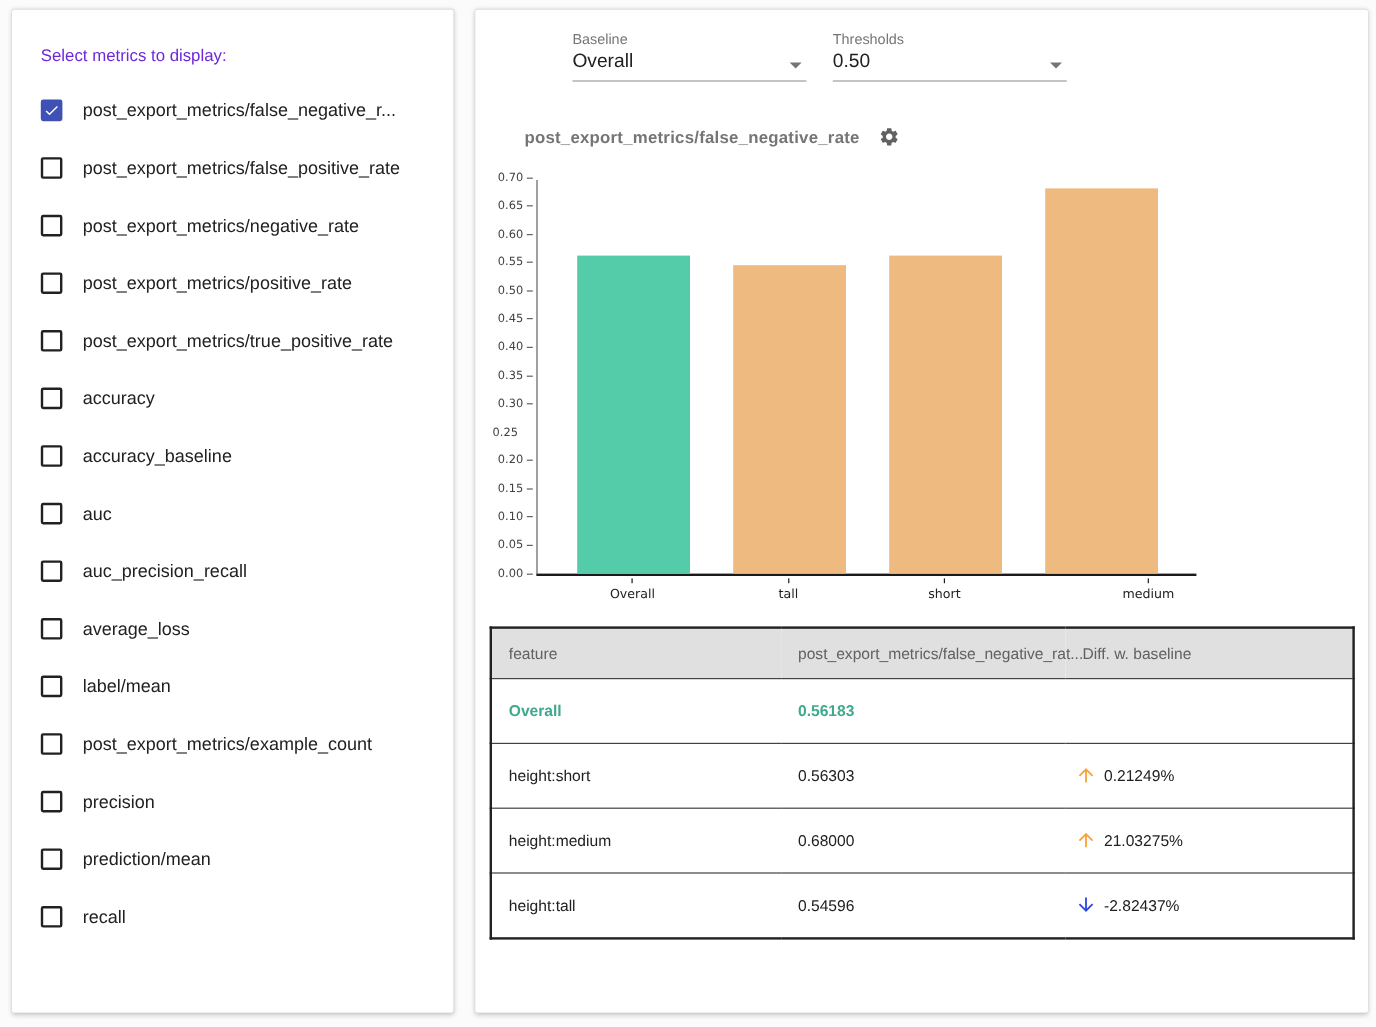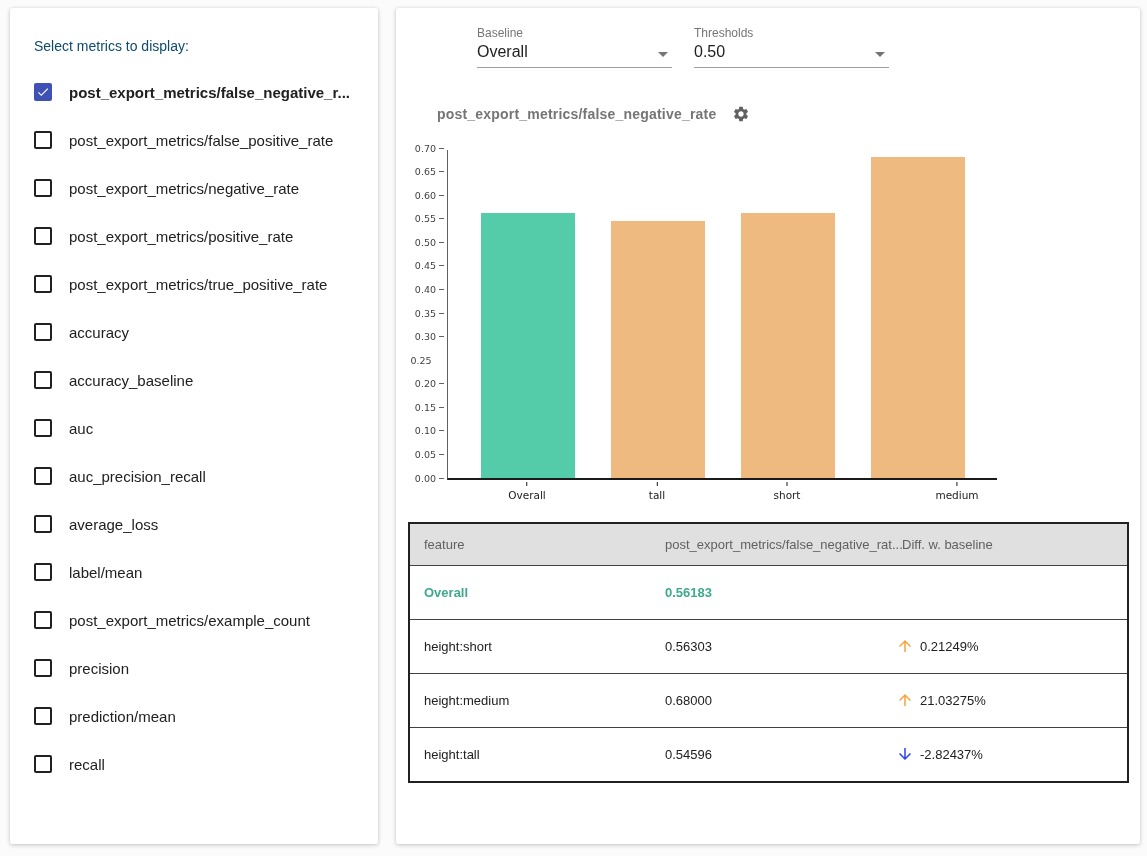--- a/index.html
+++ b/index.html
@@ -4,30 +4,30 @@
 <style>
   * { margin:0; padding:0; box-sizing:border-box; }
   html,body { width:1147px; height:856px; background:#fbfbfb; font-family:"Liberation Sans", sans-serif; overflow:hidden; }
   .page { position:relative; width:1147px; height:856px; }
   .card { position:absolute; top:8px; background:#fff; border-radius:2px;
           box-shadow:0 1px 4px rgba(0,0,0,.22), 0 0 1px rgba(0,0,0,.12); }
   .card-left  { left:10px;  width:368px; height:836px; }
   .card-right { left:396px; width:744px; height:836px; }
 
   
-  .selector-title { margin:30px 0 0 24px; font-size:14px; color:#0c4a6e; }
+  .selector-title { margin:30px 0 0 24px; font-size:14px; color:#6d28d9; }
   .metric-list { margin-top:14px; }
   .metric-item { display:flex; align-items:center; height:48px; padding-left:24px; cursor:pointer; }
   .cb { width:18px; height:18px; border:2px solid #212121; border-radius:2px; flex:0 0 18px;
         display:flex; align-items:center; justify-content:center; background:#fff; }
   .check { width:16px; height:16px; fill:#fff; display:none; }
   .metric-item.checked .cb { background:var(--indigo); border-color:var(--indigo); }
   .metric-item.checked .check { display:block; }
   .metric-label { margin-left:17px; font-size:15px; color:#212121; }
-  .metric-item.checked .metric-label { font-weight:bold; }
+  .metric-item.checked .metric-label { font-weight:normal; }
 
   
   .controls { display:flex; padding:18px 0 0 35px;margin-left:46px; }
   .select-field { position:relative; width:195px; margin-right:22px; cursor:pointer; }
   .select-label { font-size:12px; color:#757575; }
   .select-value-row { position:relative; border-bottom:1px solid #9e9e9e; padding:3px 0 6px 0; }
   .select-value { font-size:16px; color:#212121; }
   .dd-arrow { position:absolute; right:4px; bottom:10px; width:0; height:0;
               border-left:5px solid transparent; border-right:5px solid transparent;
               border-top:5px solid #757575; }

